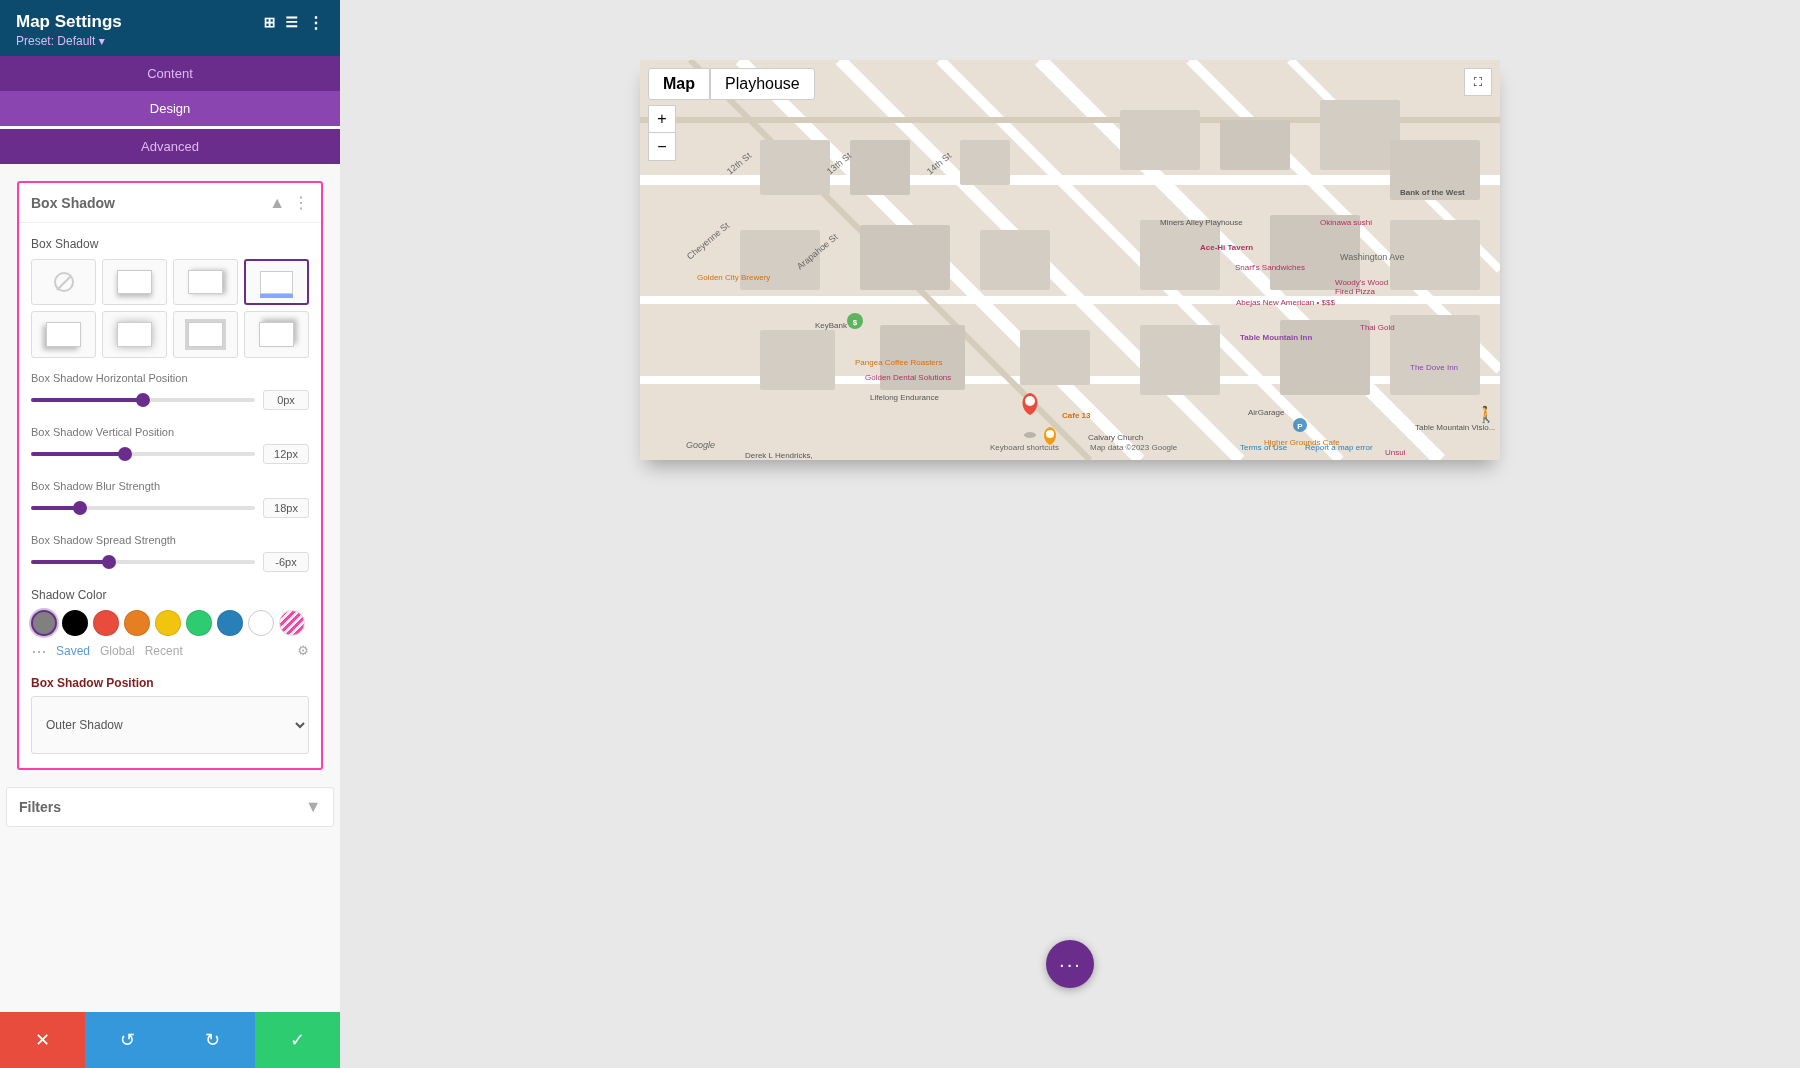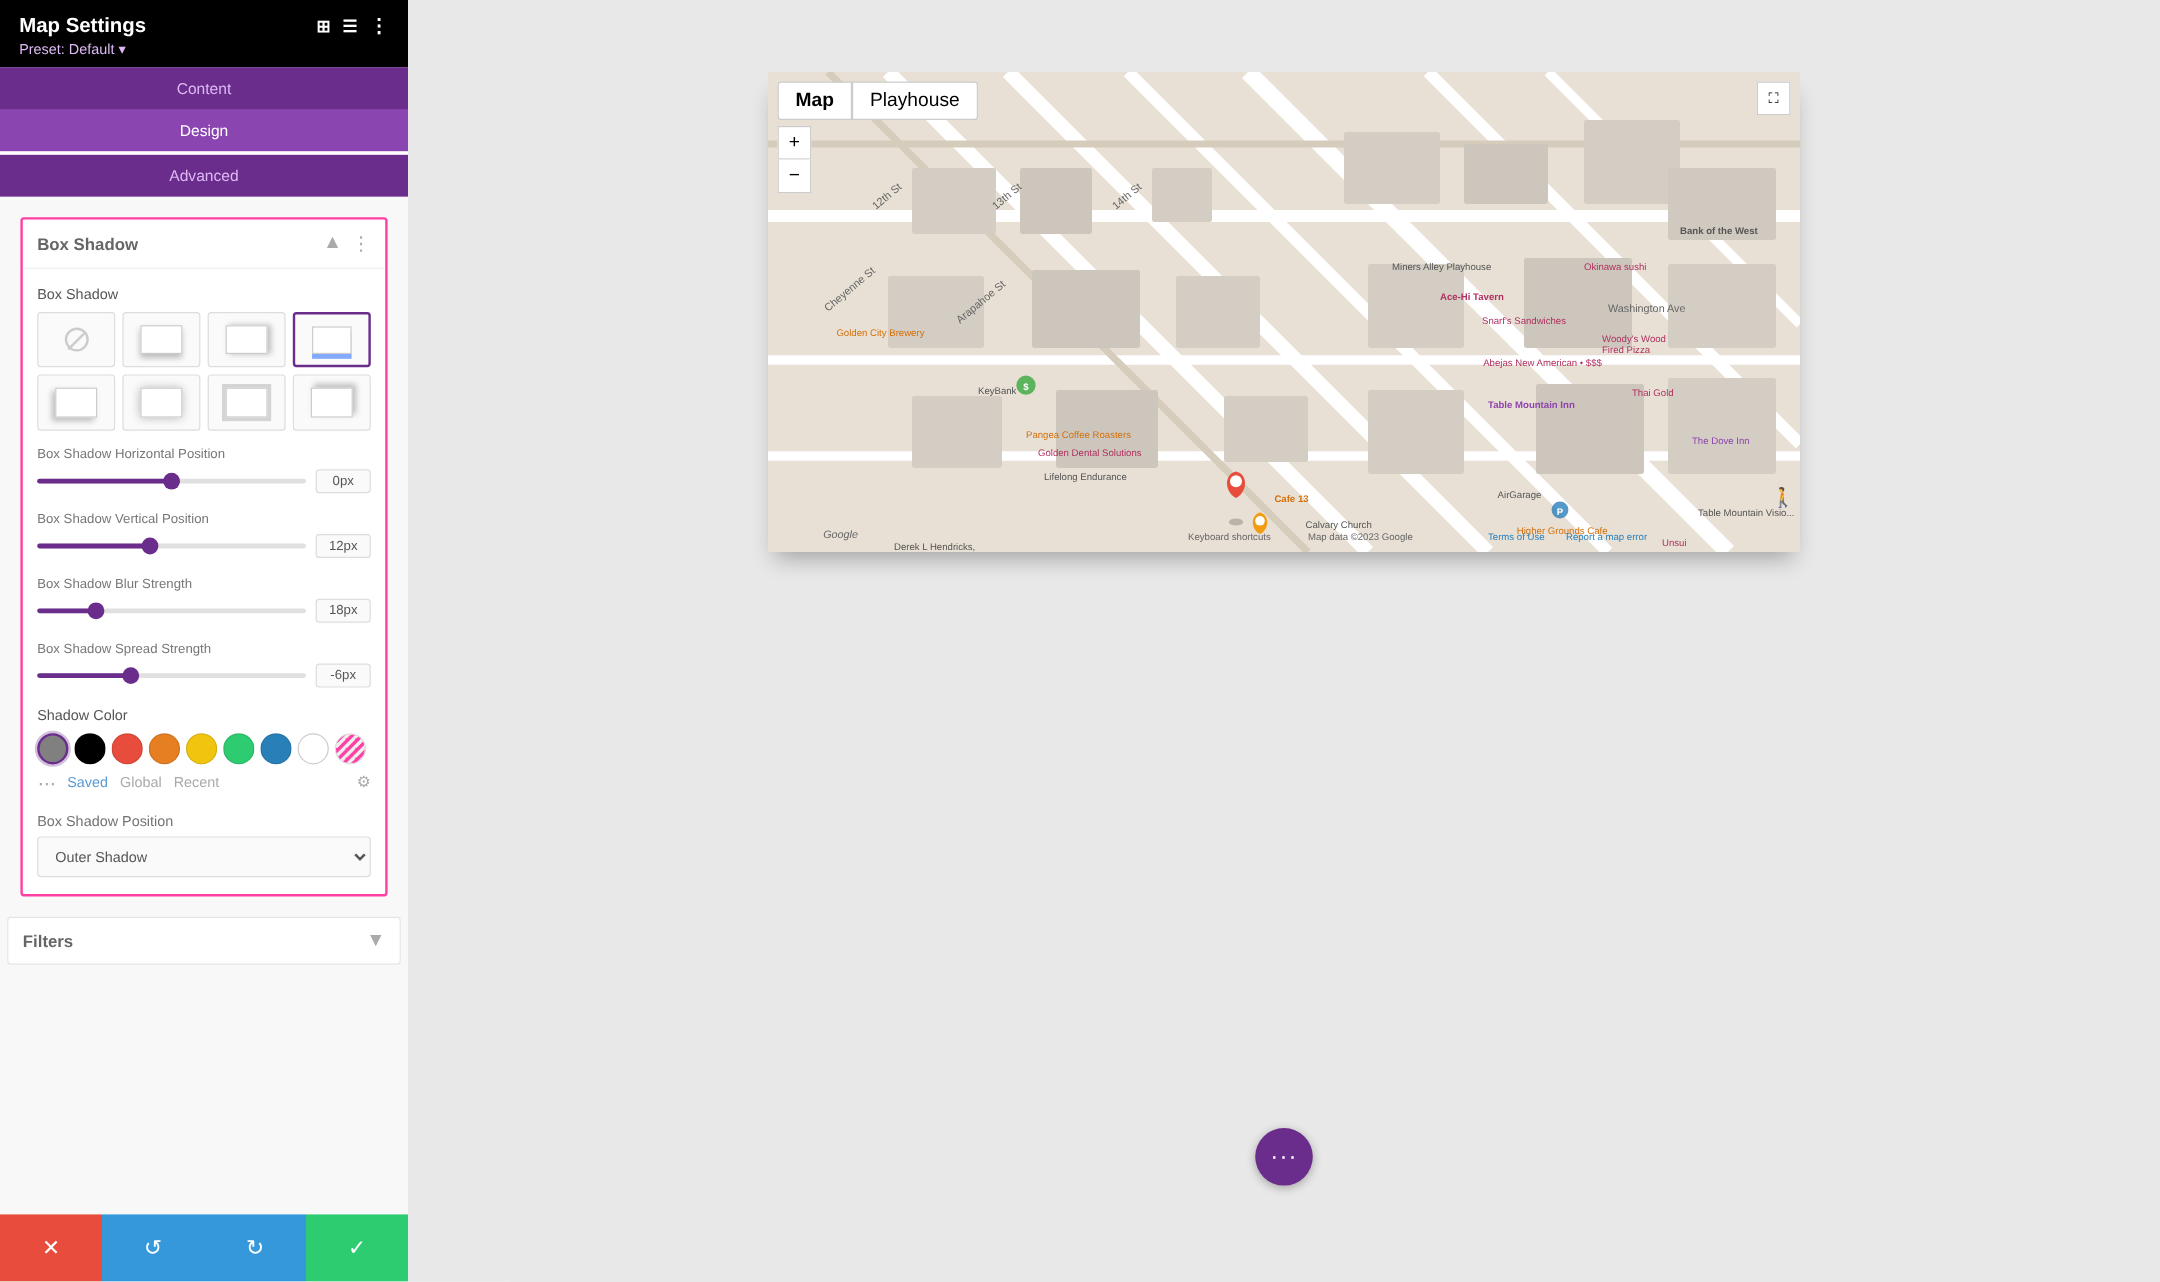--- a/index.html
+++ b/index.html
@@ -10,21 +10,21 @@
       width: 340px;
       min-width: 340px;
       background: #fff;
       display: flex;
       flex-direction: column;
       height: 100%;
       position: relative;
     }
 
     .sidebar-header {
-      background: #000000;
+      background: #0c4a6e;
       padding: 12px 16px 8px;
       color: white;
     }
 
     .sidebar-title {
       font-size: 17px;
       font-weight: 600;
       display: flex;
       align-items: center;
       justify-content: space-between;
@@ -301,28 +301,28 @@
       font-size: 13px;
     }
 
     
     .dropdown-row {
       margin-top: 12px;
     }
 
     .dropdown-label {
       font-size: 12px;
-      color: #737373;
+      color: #7f1d1d;
       margin-bottom: 6px;
-      font-weight: 400;
+      font-weight: 700;
     }
 
     .dropdown-select {
       width: 100%;
-      padding: 8px 10px;
+      padding: 20px 10px;
       border: 1px solid #ddd;
       border-radius: 3px;
       font-size: 12px;
       color: #555;
       appearance: auto;
       background: #fafafa;
       cursor: pointer;
     }
 
     

